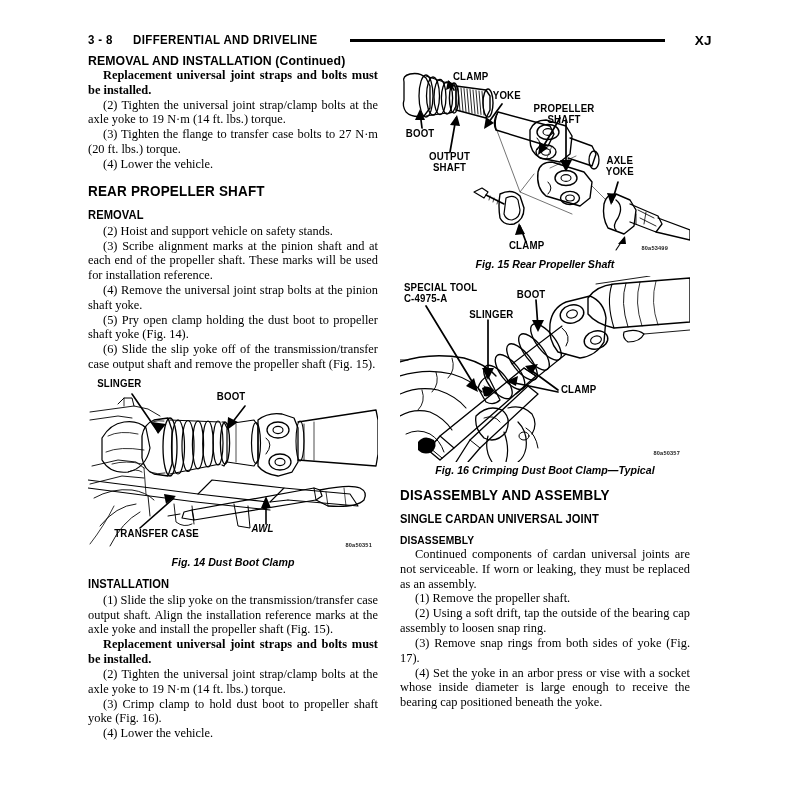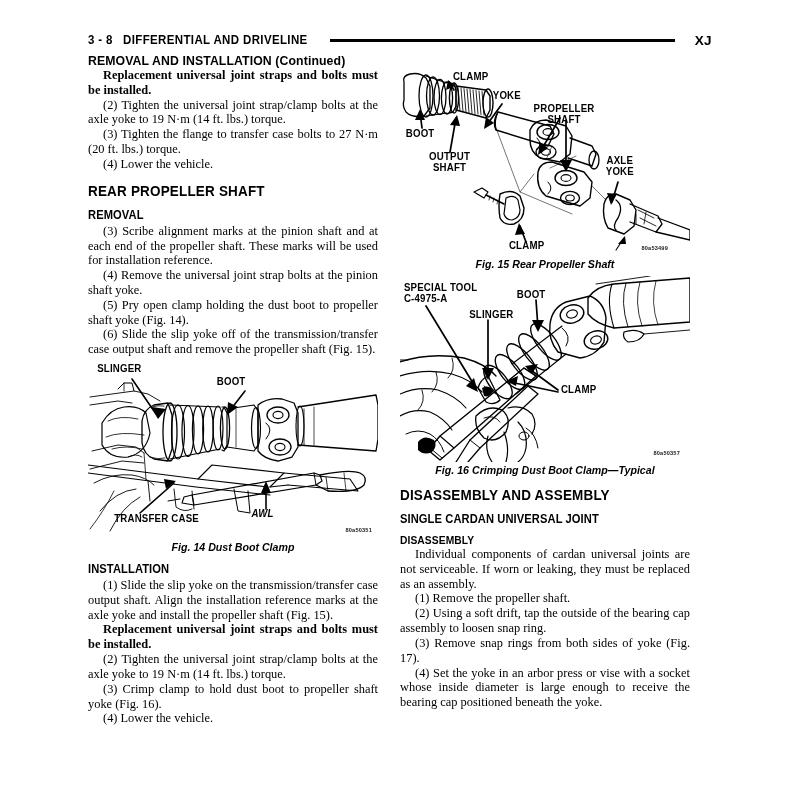--- a/index.html
+++ b/index.html
@@ -18,21 +18,21 @@
     position: absolute;
     left: 0; top: 0;
     width: 800px; height: 800px;
     background: #fff;
   }
 
   
   .runhead {
     position: absolute;
     left: 88px; top: 30px; width: 624px; height: 20px;
-    display: flex; align-items: center; 
+    display: flex; align-items: center; gap: 10px;
   }
   .runhead-folio, .runhead-title, .runhead-model {
     font-family: "Liberation Sans", "DejaVu Sans", sans-serif;
     font-weight: bold;
     font-size: 12.5px;
     letter-spacing: 0.4px;
     white-space: nowrap;
     transform: scaleX(0.92);
     transform-origin: left center;
   }
@@ -152,20 +152,21 @@
   <div class="col col-left">
 
     <p class="body bold">Replacement universal joint straps and bolts must be installed.</p>
     <p class="body">(2) Tighten the universal joint strap/clamp bolts at the axle yoke to 19 N·m (14 ft. lbs.) torque.</p>
     <p class="body">(3) Tighten the flange to transfer case bolts to 27 N·m (20 ft. lbs.) torque.</p>
     <p class="body">(4) Lower the vehicle.</p>
 
     <div class="h1">REAR PROPELLER SHAFT</div>
     <div class="h2">REMOVAL</div>
 
+    <p class="body">(2) Hoist and support vehicle on safety stands.</p>
     <p class="body">(3) Scribe alignment marks at the pinion shaft and at each end of the propeller shaft. These marks will be used for installation reference.</p>
     <p class="body">(4) Remove the universal joint strap bolts at the pinion shaft yoke.</p>
     <p class="body">(5) Pry open clamp holding the dust boot to propeller shaft yoke (Fig. 14).</p>
     <p class="body">(6) Slide the slip yoke off of the transmission/transfer case output shaft and remove the propeller shaft (Fig. 15).</p>
 
     <div class="figure" style="height:178px;">
       <svg viewBox="0 0 290 178" xmlns="http://www.w3.org/2000/svg">
         <g fill="none" stroke="#000" stroke-width="1.1" stroke-linecap="round" stroke-linejoin="round">
 
           <path d="M2 36 L46 30 L60 33 L72 40" stroke-width="0.9"></path>
@@ -503,20 +504,20 @@
 
       <div class="fignum" style="right:10px; bottom:6px;">80a50357</div>
     </div>
 
     <div class="caption">Fig. 16 Crimping Dust Boot Clamp—Typical</div>
 
     <div class="h1">DISASSEMBLY AND ASSEMBLY</div>
     <div class="h2">SINGLE CARDAN UNIVERSAL JOINT</div>
     <div class="h3">DISASSEMBLY</div>
 
-    <p class="body">Individual components of cardan universal joints are not serviceable. If worn or leaking, they must be replaced as an assembly.</p>
+    <p class="body">Continued components of cardan universal joints are not serviceable. If worn or leaking, they must be replaced as an assembly.</p>
     <p class="body">(1) Remove the propeller shaft.</p>
     <p class="body">(2) Using a soft drift, tap the outside of the bearing cap assembly to loosen snap ring.</p>
     <p class="body">(3) Remove snap rings from both sides of yoke (Fig. 17).</p>
     <p class="body">(4) Set the yoke in an arbor press or vise with a socket whose inside diameter is large enough to receive the bearing cap positioned beneath the yoke.</p>
   </div>
 
 </div>
 
 </body></html>

